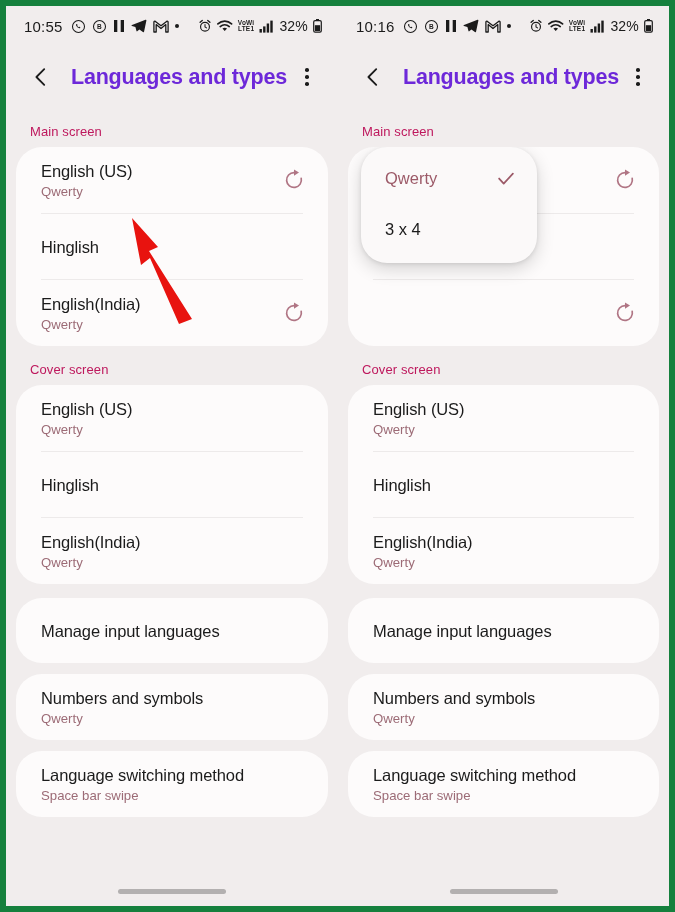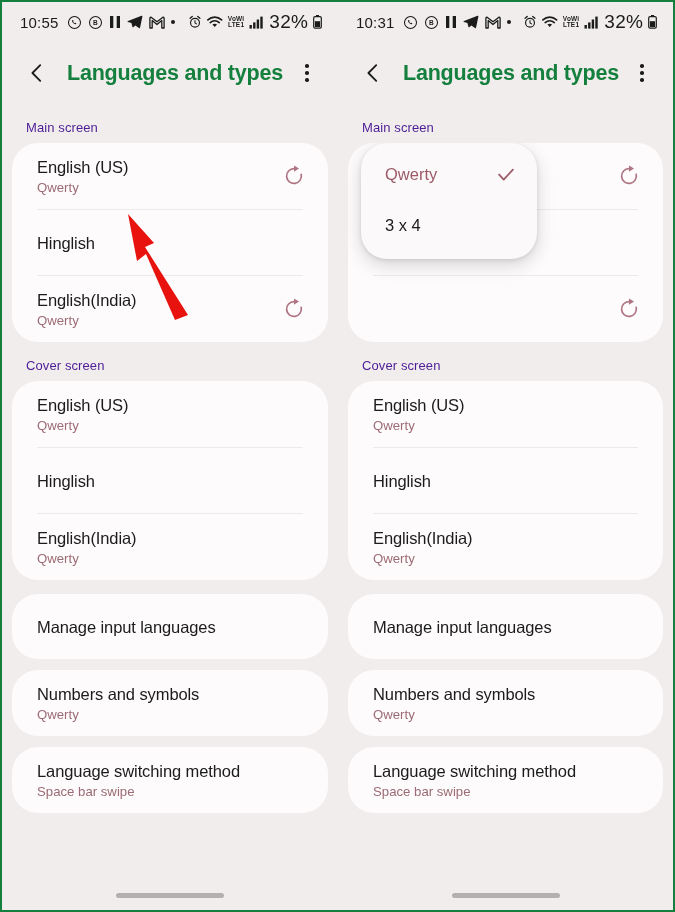--- a/index.html
+++ b/index.html
@@ -10,42 +10,42 @@
     overflow: hidden;
   }
   .stage { position: relative; width: 675px; height: 912px; display: flex; background:#c9c9c9; }
 
   .phone {
     position: relative;
     width: 337px;
     height: 912px;
     background: #f1eded;
     overflow: hidden;
-    border: 2px solid #15803d;
+    border: 6px solid #15803d;
   }
   .phone.left  { width: 338px; border-right: none; }
   .phone.right { width: 337px; border-left: none; }
 
   
   .statusbar {
     height: 40px;
     display: flex;
     align-items: center;
     padding: 0 16px 0 18px;
     font-size: 14.5px;
     color: #1b1b1b;
     letter-spacing: .2px;
   }
   .sb-left { display: flex; align-items: center; gap: 6px; flex: 1; }
   .sb-right { display: flex; align-items: center; gap: 5px; }
   .sb-time { font-size: 15px; font-weight: 500; margin-right: 2px; }
   .sb-ico { display:inline-flex; align-items:center; justify-content:center; }
   .sb-ico svg { display:block; }
   .sb-dot { width:4px; height:4px; border-radius:50%; background:#1b1b1b; display:inline-block; }
-  .sb-batt { font-size: 19px; font-weight:500; margin-left:1px;}
+  .sb-batt { font-size: 14px; font-weight:500; margin-left:1px;}
   .sb-lte {
     font-size: 6.5px; line-height: 6.5px; font-weight: 700;
     text-align: center; color:#1b1b1b;
   }
 
   
   .appbar {
     height: 62px;
     display: flex;
     align-items: center;
@@ -54,37 +54,37 @@
   .back-chevron {
     width: 26px; height: 26px;
     display: flex; align-items: center; justify-content: center;
     flex: none;
     cursor: pointer;
   }
   .app-title {
     flex: 1;
     font-size: 21.5px;
     font-weight: 700;
-    color: #15803d;
+    color: #6d28d9;
     margin-left: 17px;
     letter-spacing: -.2px;
     white-space: nowrap;
   }
   .kebab {
     width: 26px; height: 26px; flex:none;
     display: flex; flex-direction: column; align-items: center; justify-content: center; gap: 3.5px;
     cursor: pointer;
   }
   .kebab i { width: 3.6px; height: 3.6px; border-radius: 50%; background: #1b1b1b; display:block; }
 
   
   .content { padding: 0 10px; position: relative; }
   .section-label {
     font-size: 13px;
-    color: #4c1d95;
+    color: #be185d;
     padding: 16px 0 8px 14px;
     letter-spacing: .1px;
   }
   .card {
     background: #fdfbfb;
     border-radius: 26px;
     overflow: hidden;
   }
   .card + .card { margin-top: 11px; }
   .row {
@@ -345,21 +345,21 @@
       <path d="M126 212 L152 241 L143 245 L186 313 L173 318 L144 252 L135 259 Z" fill="#e8130f"></path>
     </svg>
 
     <div class="home-indicator"></div>
   </div>
 
   <div class="phone right">
 
     <div class="statusbar">
       <div class="sb-left">
-        <span class="sb-time">10:31</span>
+        <span class="sb-time">10:16</span>
         <span class="sb-ico">
           <svg width="15" height="15" viewBox="0 0 24 24">
               <circle cx="12" cy="12" r="9.6" fill="none" stroke="#1b1b1b" stroke-width="1.7"></circle>
               <path d="M8.6 8.2c.4-.5 1-.4 1.3.2l.5 1c.2.4.1.7-.2 1l-.4.4c.5 1 1.3 1.8 2.3 2.3l.4-.4c.3-.3.6-.4 1-.2l1 .5c.6.3.7.9.2 1.3-.8.7-2 .6-3.4-.3-1.1-.7-2-1.6-2.6-2.7-.8-1.4-.9-2.5-.1-3.1z" fill="#1b1b1b"></path>
             </svg>
         </span>
         <span class="sb-ico">
           <svg width="15" height="15" viewBox="0 0 24 24">
               <circle cx="12" cy="12" r="9.6" fill="none" stroke="#1b1b1b" stroke-width="1.7"></circle>
               <text x="12" y="16.2" font-size="10.5" font-family="Liberation Sans, sans-serif" font-weight="700" text-anchor="middle" fill="#1b1b1b">B</text>

